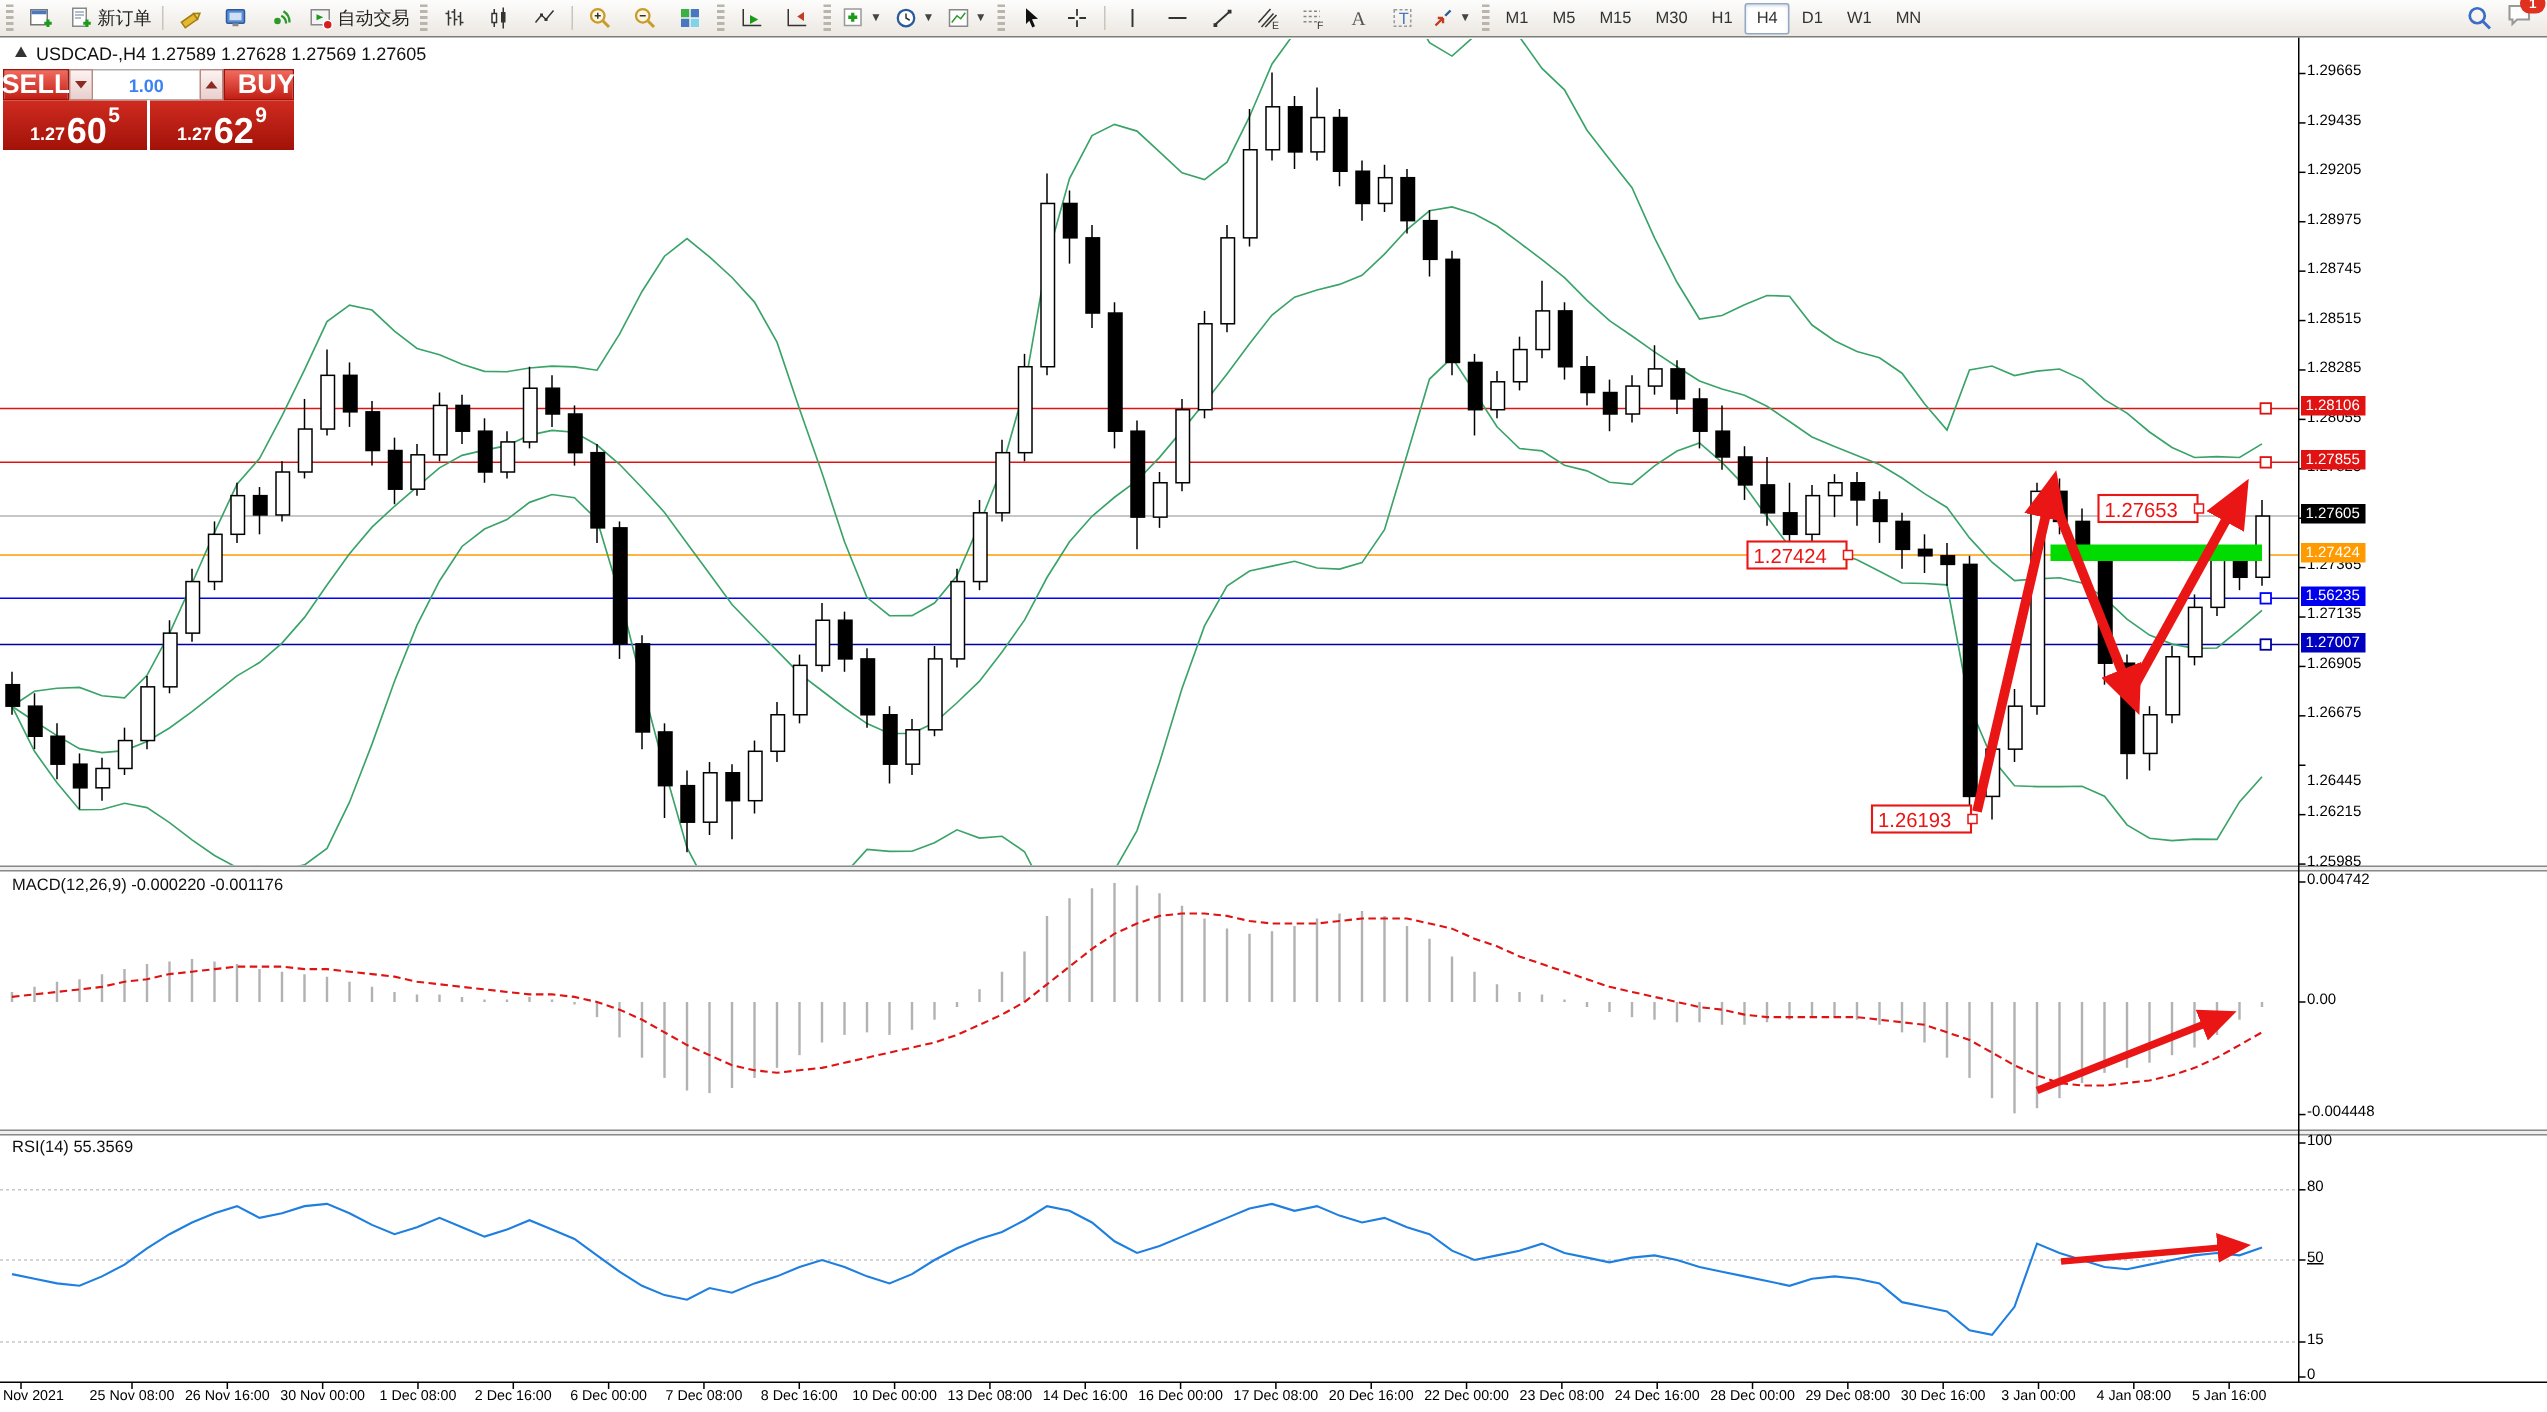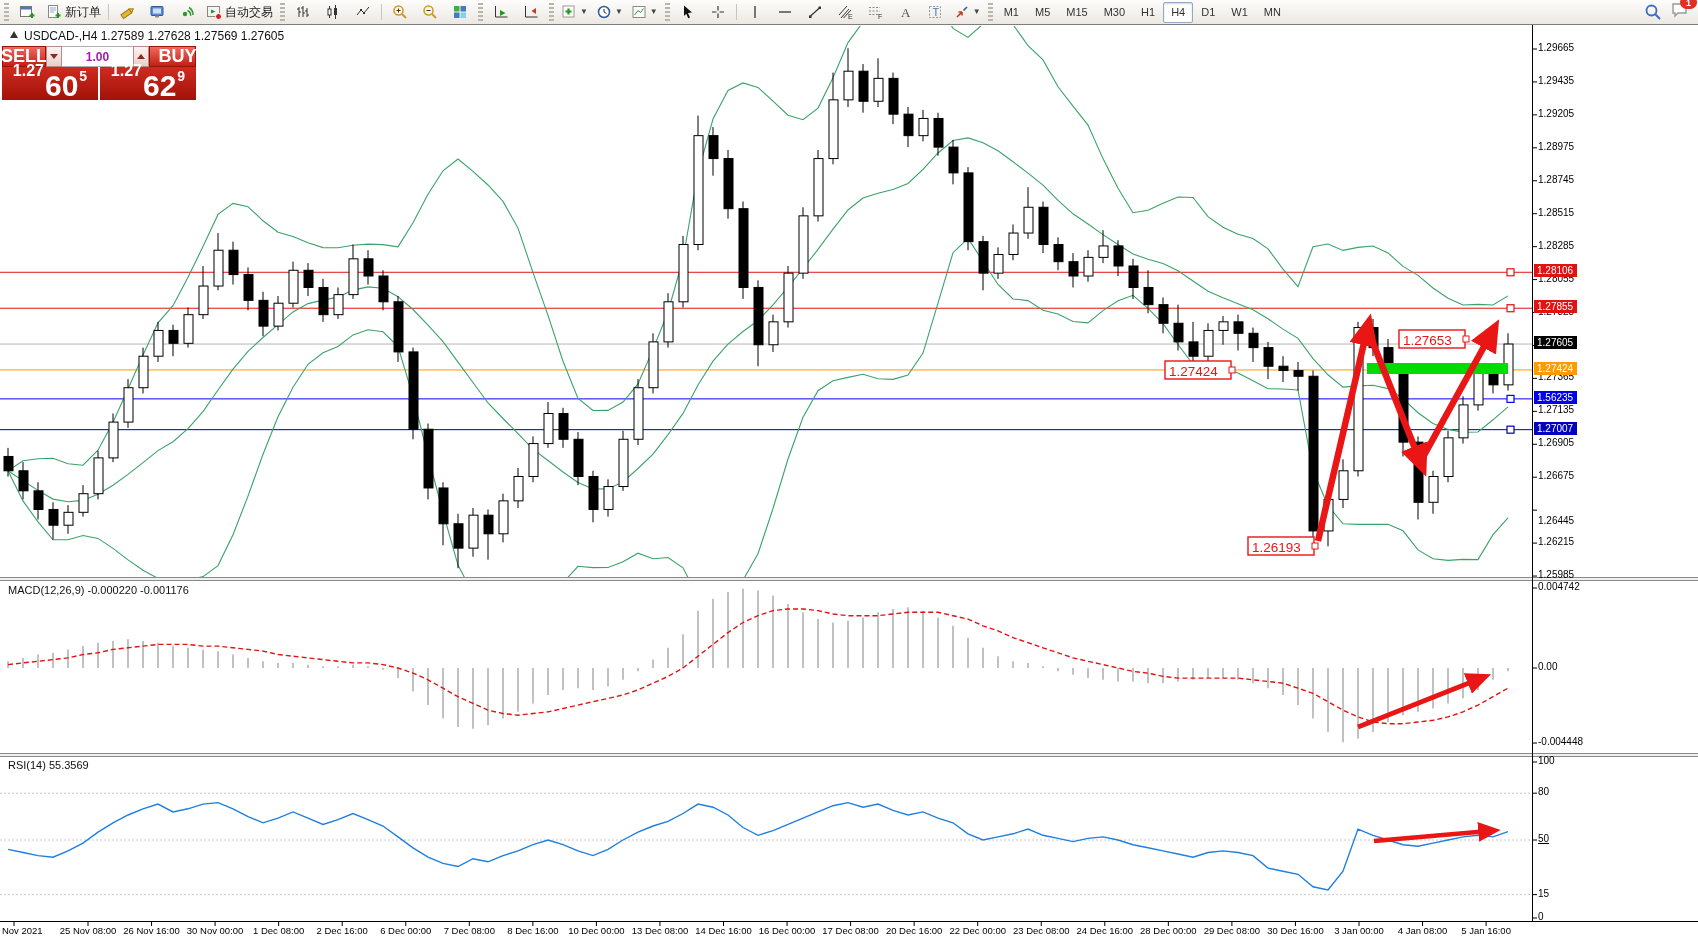--- a/index.html
+++ b/index.html
@@ -35,26 +35,26 @@
 
 .quote-panel{position:absolute;left:2px;top:46px;width:194px;z-index:6;font-weight:bold;}
 .qrow1{display:flex;height:21px;}
 .qbtn{background:linear-gradient(#f26a5e,#c21e14);color:#fff;font-size:18px;display:flex;align-items:center;justify-content:center;border:1px solid #9a1208;box-sizing:border-box;}
 .qbtn.sell{width:44px;}
 .qbtn.buy{width:47px;padding-left:10px;}
 .spin{width:16px;background:linear-gradient(#fdf3f2,#e8cfcc);border:1px solid #b98a84;box-sizing:border-box;display:flex;align-items:center;justify-content:center;}
 .spintri{width:0;height:0;border-left:4px solid transparent;border-right:4px solid transparent;}
 .spintri.down{border-top:5px solid #8a2a20;}
 .spintri.up{border-bottom:5px solid #8a2a20;}
-.vol{width:71px;border:1px solid #b0b0b0;border-left:none;border-right:none;text-align:center;font-size:12px;font-weight:bold;color:#a21caf;padding:0;box-sizing:border-box;}
+.vol{width:71px;border:1px solid #b0b0b0;border-left:none;border-right:none;text-align:center;font-size:12px;font-weight:bold;color:#3b82f6;padding:0;box-sizing:border-box;}
 .qrow2{display:flex;height:33px;margin-top:0px;}
 .qprice{flex:1;background:linear-gradient(#cf2b20,#a21208);color:#fff;display:flex;align-items:flex-end;justify-content:center;padding-bottom:2px;}
 .qdiv{width:2px;background:#fff;}
-.qsmall{font-size:16px;line-height:1;margin-bottom:19px;}
-.qbig{font-size:30px;line-height:0.85;margin:0 1px;}
+.qsmall{font-size:12px;line-height:1;margin-bottom:3px;}
+.qbig{font-size:24px;line-height:0.85;margin:0 1px;}
 .qsup{font-size:14px;line-height:1;align-self:flex-start;margin-top:2px;}
 </style>
 </head>
 <body>
 
 <div id="stage">
 
   <div class="toolbar">
     <span class="grip"></span>
     <div class="tbtn">

